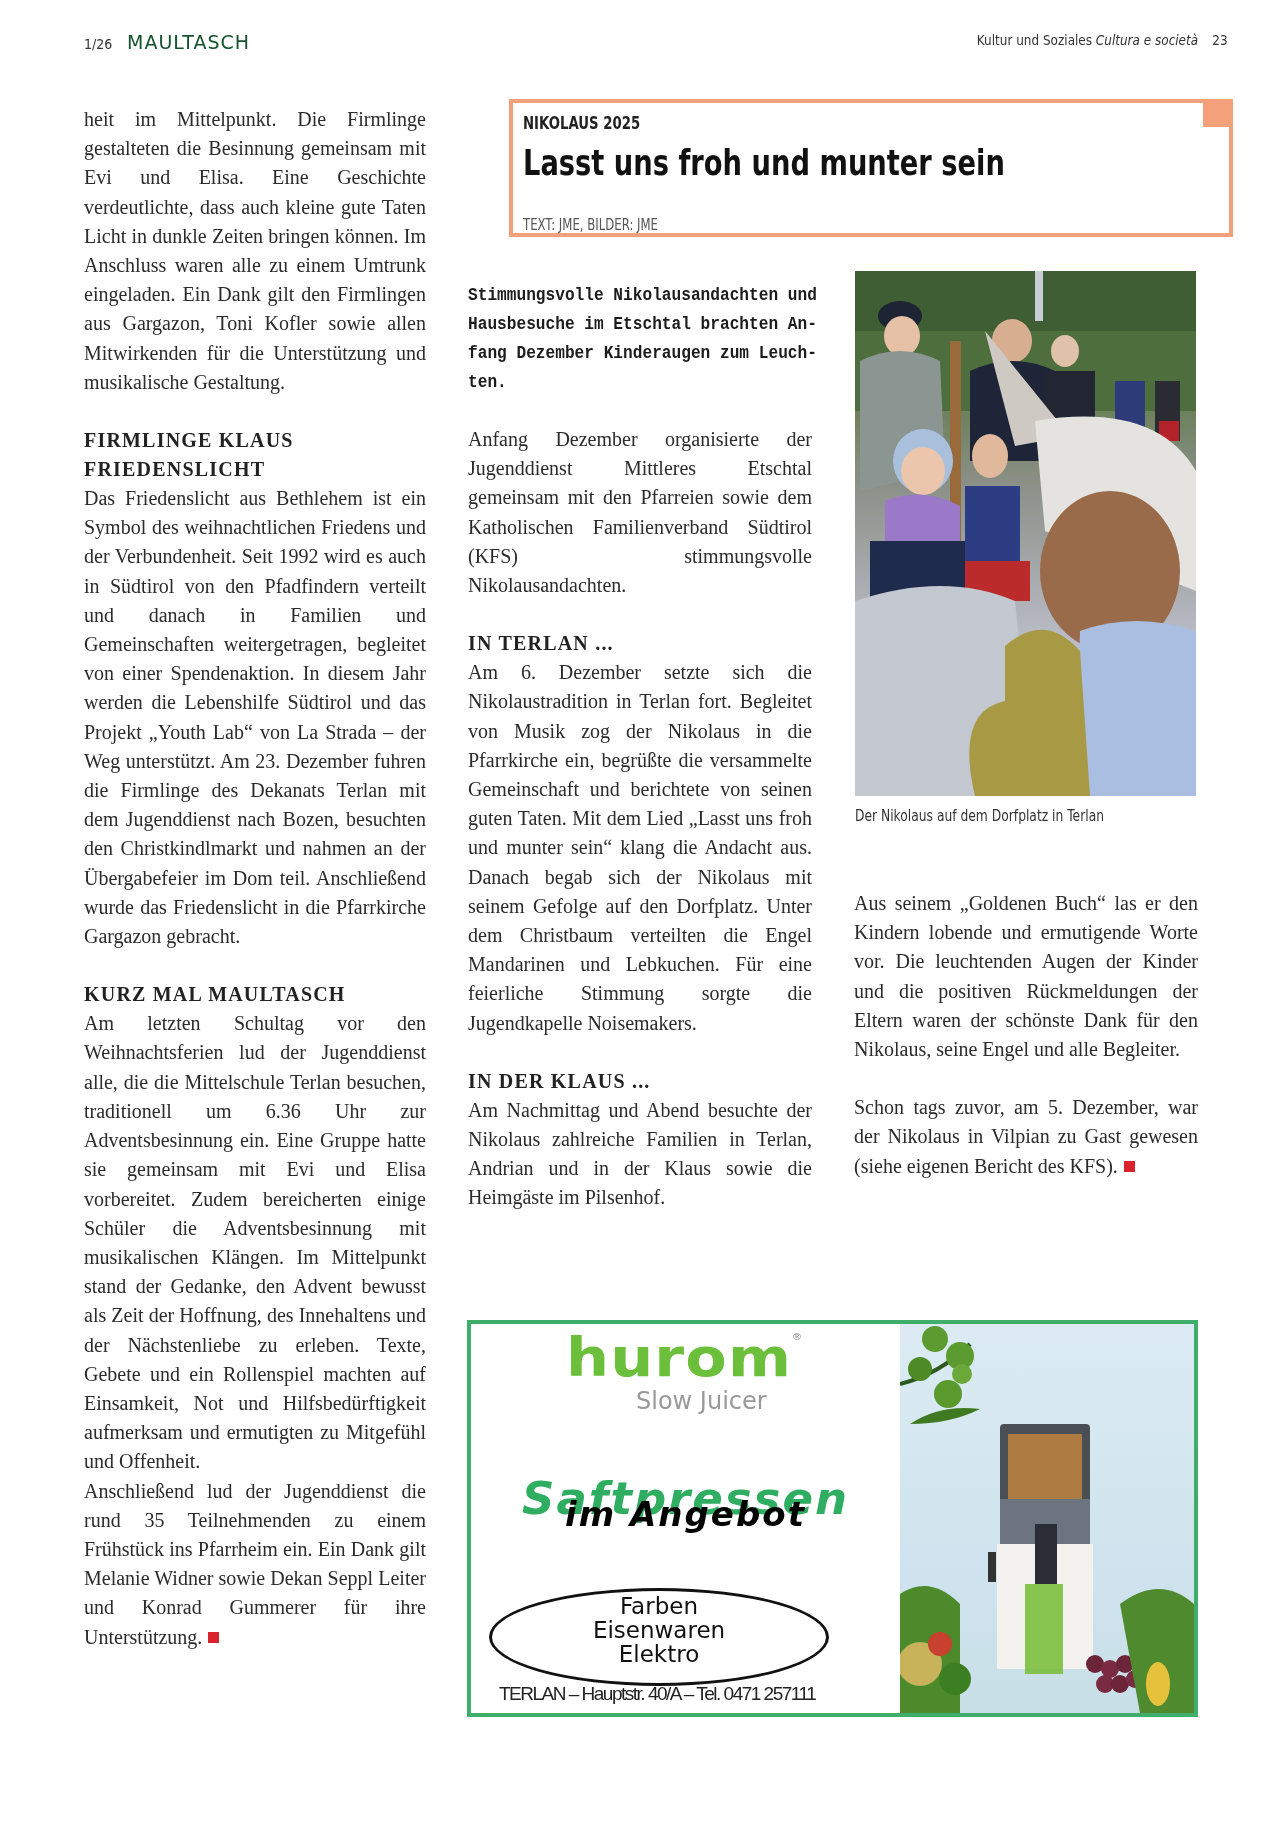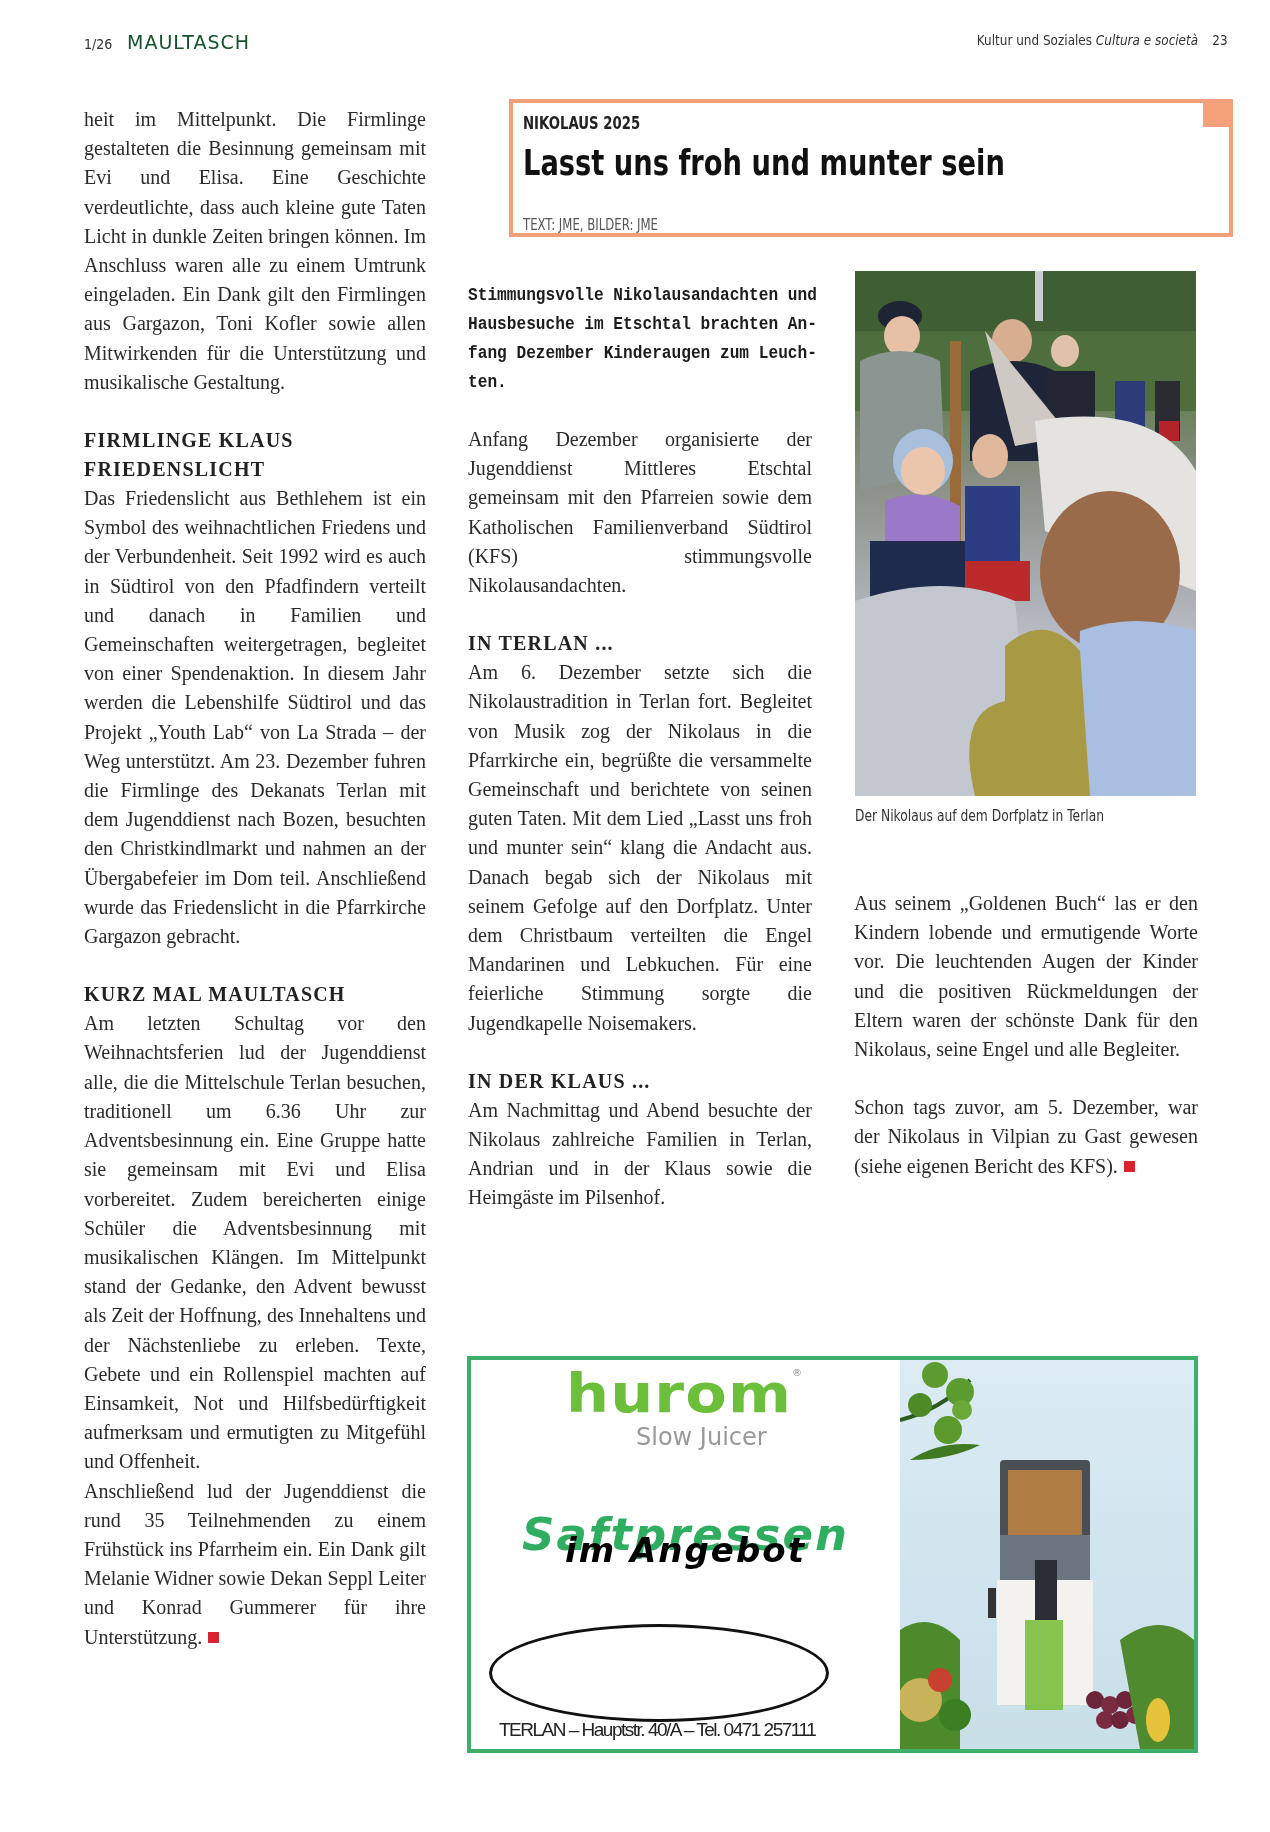--- a/index.html
+++ b/index.html
@@ -35,21 +35,21 @@
 
   .lead { left: 468px; top: 281px; width: 350px; font-family: Liberation Mono, monospace; font-weight: bold; font-size: 19px; line-height: 29px; color: #1c1c1c; }
   .lead span { display: block; transform: scaleX(0.85); transform-origin: left; white-space: nowrap; }
 
   
   .photo { left: 855px; top: 271px; width: 341px; height: 525px; overflow: hidden; background: linear-gradient(180deg,#4d6b3c 0%,#5e7a48 20%,#8a8f86 40%,#b9bcc6 70%,#c6cad6 100%); }
   .photo svg { width: 100%; height: 100%; display: block; }
   .caption { left: 855px; top: 807px; font-family: "DejaVu Sans", sans-serif; font-size: 15px; color: #333; transform: scaleX(0.82); transform-origin: left; white-space: nowrap; }
 
   
-  .ad { left: 467px; top: 1356px; width: 731px; height: 397px; border: 4px solid #3fae6a; box-sizing: border-box; background: #fff; overflow: hidden; }
+  .ad { left: 467px; top: 1320px; width: 731px; height: 397px; border: 4px solid #3fae6a; box-sizing: border-box; background: #fff; overflow: hidden; }
   .ad-left { position: absolute; left: 0; top: 0; width: 429px; height: 100%; }
   .ad-right { position: absolute; left: 429px; top: 0; right: 0; bottom: 0; background: linear-gradient(180deg,#dcebf3 0%, #cfe4ee 60%, #c9dfe8 100%); }
   .hurom { position: absolute; left: 95px; top: 2px; font-family: "DejaVu Sans", sans-serif; font-weight: bold; font-size: 54px; color: #6cbf3b; letter-spacing: 1px; transform: scaleX(1.12); transform-origin: left; }
   .hurom sup { font-size: 9px; vertical-align: 36px; font-weight: normal; color: #888; }
   .slowjuicer { position: absolute; left: 165px; top: 63px; font-family: "DejaVu Sans", sans-serif; font-size: 24px; color: #999; }
   .saft { position: absolute; left: 0; width: 100%; text-align: center; font-family: "DejaVu Sans", sans-serif; font-style: italic; font-weight: bold; color: #2fae62; }
   .saft1 { top: 116px; font-size: 45px; letter-spacing: 2px; margin-top: 32px; }
   .saft2 { top: 170px; font-size: 34px; letter-spacing: 2px; }
   .holz { position: absolute; left: 16px; top: 214px; font-family: "Liberation Serif", serif; font-weight: bold; font-size: 62px; color: #111; letter-spacing: -1px; transform: scaleX(1.0); white-space: nowrap; }
   .oval { position: absolute; left: 18px; top: 264px; width: 340px; height: 98px; border: 3px solid #111; border-radius: 50%; box-sizing: border-box; }
@@ -157,20 +157,25 @@
   <p><span>Schon tags zuvor, am 5. Dezember, war der Nikolaus in Vilpian zu Gast gewesen (siehe eigenen Bericht des KFS).</span><span class="end-mark" style="background: rgb(217, 35, 46);"></span></p>
 </div>
 
 <div class="abs ad" style="border-color: rgb(63, 174, 106);">
   <div class="ad-left">
     <div class="hurom" style="color: rgb(108, 191, 59);"><span>hurom</span><sup>®</sup></div>
     <div class="slowjuicer">Slow Juicer</div>
     <div class="saft saft1" style="color: rgb(47, 174, 98);">Saftpressen</div>
     <div class="saft saft2" style="color: #000000;">im Angebot</div>
     <div class="oval"></div>
+    <div class="oval-text">
+      <div>Farben</div>
+      <div>Eisenwaren</div>
+      <div>Elektro</div>
+    </div>
     <div class="ad-addr">TERLAN – Hauptstr. 40/A – Tel. 0471 257111</div>
   </div>
   <div class="ad-right">
     <svg viewBox="0 0 294 389" preserveAspectRatio="none">
 
       <path d="M0 60 Q40 50 70 20" stroke="#2e5a1e" stroke-width="4" fill="none"></path>
       <circle cx="35" cy="15" r="13" fill="#5c9b2f"></circle>
       <circle cx="60" cy="32" r="14" fill="#5c9b2f"></circle>
       <circle cx="20" cy="45" r="12" fill="#4e8a26"></circle>
       <circle cx="48" cy="70" r="14" fill="#5a9a2c"></circle>

